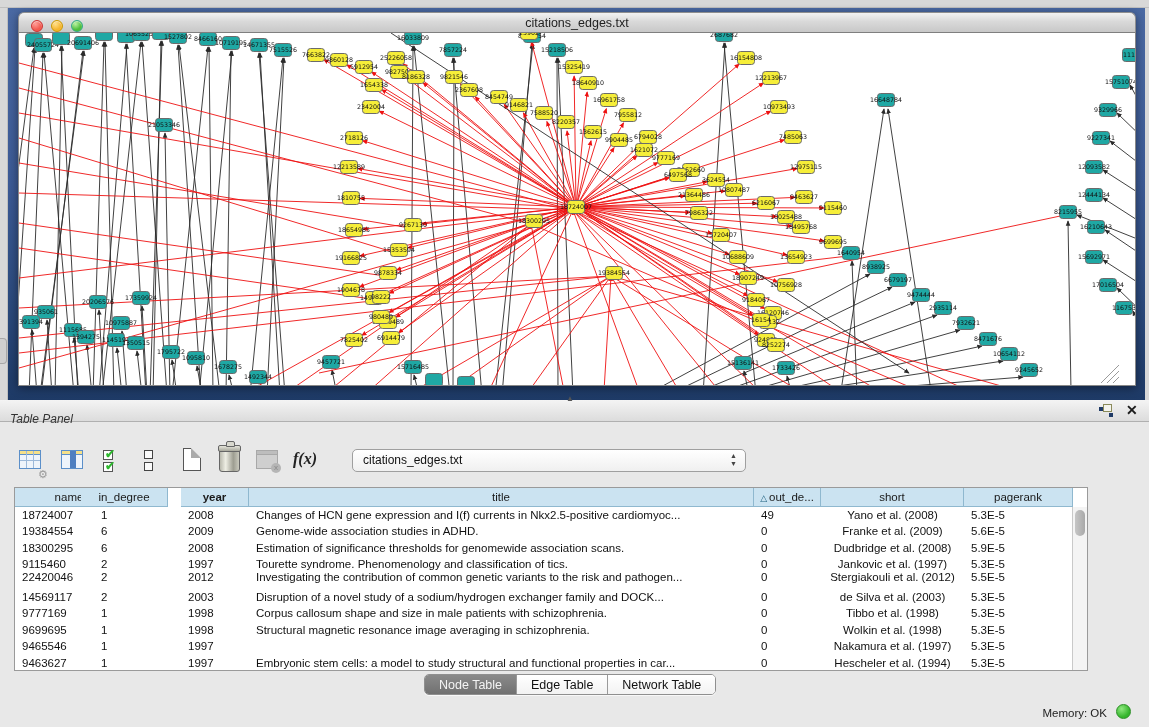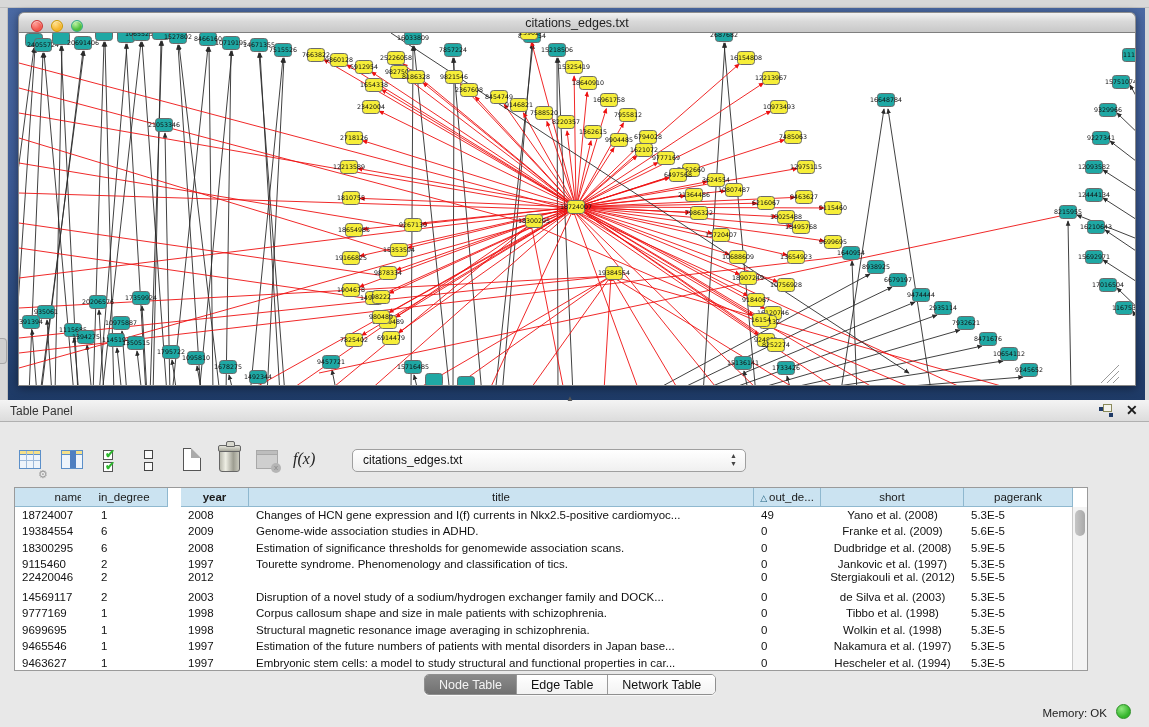--- a/index.html
+++ b/index.html
@@ -28,21 +28,21 @@
   #tl-min   { left:32px;  background:radial-gradient(circle at 35% 30%, #ffe08a,#f5b52e 60%); border:1px solid #c90; }
   #tl-zoom  { left:52px;  background:radial-gradient(circle at 35% 30%, #b9f0a0,#4ebf3c 60%); border:1px solid #3a8; }
   #net-title { left:0; right:0; top:3px; text-align:center; font-size:12.5px; color:#222; }
   #net-canvas { left:0; top:21px; width:1118px; height:353px; background:#ffffff; border:1px solid #888; border-top:none; overflow:hidden; }
   #net-canvas svg { display:block; }
 
   
   #table-panel { left:0; top:400px; width:1149px; height:327px; background:#e8e8e8; }
   #panel-header { left:0; top:0; width:1149px; height:22px;
     background:linear-gradient(180deg,#f4f4f4,#dcdcdc); border-bottom:1px solid #b0b0b0; }
-  #panel-title { left:10px; top:4px; font-size:12px; color:#333; }
+  #panel-title { left:10px; top:12px; font-size:12px; color:#333;font-style:italic; }
   #divider-handle { left:566px; top:-6px; font-size:8px; color:#555; }
   #float-icon { left:1099px; top:4px; width:14px; height:14px; }
   #float-icon .sq1 { position:absolute; left:4px; top:0; width:9px; height:8px; border:1.5px solid #8a8a5a; background:#f4f4ee; }
   #float-icon .sq2 { position:absolute; left:0; top:3px; width:4px; height:4px; background:#1f3a66; }
   #float-icon .sq3 { position:absolute; left:10px; top:9px; width:4px; height:4px; background:#1f3a66; }
   #close-icon { left:1126px; top:2px; font-size:14px; font-weight:bold; color:#1a1a1a; }
 
   
   #toolbar { left:0; top:22px; width:1149px; height:64px; }
   .tbtn { top:24px; width:30px; height:30px; }
@@ -58,21 +58,21 @@
   .sq { position:absolute; width:9px; height:9px; border:1.5px solid #444; background:#fafafa; }
   .page-ico { position:absolute; left:5px; top:2px; width:18px; height:23px; background:#fff; border:1.5px solid #555; }
   .page-ico:after { content:""; position:absolute; right:-1px; top:-1px; border:5px solid; border-color:#e8e8e8 #e8e8e8 #aaa #aaa; }
   .trash-ico { position:absolute; left:4px; top:2px; width:21px; height:24px;
     background:linear-gradient(90deg,#b9b9ad,#eeeee4 30%,#9d9d91 70%,#c9c9bd); border:1px solid #666; border-radius:2px 2px 3px 3px; }
   .trash-ico:before { content:""; position:absolute; left:-2px; top:-4px; right:-2px; height:5px; background:linear-gradient(180deg,#e5e5db,#a8a89c); border:1px solid #666; border-radius:2px; }
   .trash-ico:after { content:""; position:absolute; left:6px; top:-8px; width:7px; height:4px; background:#d9d9cf; border:1px solid #666; border-radius:2px 2px 0 0; }
   .grid-dis { position:absolute; left:3px; top:4px; width:22px; height:19px; background:#cfcfcf; border:1.6px solid #a8a8a8; }
   .grid-dis .hdr { position:absolute; left:0; top:0; right:0; height:4px; background:#bdbdbd; border-bottom:1px solid #a8a8a8; }
   .grid-dis .x { position:absolute; right:-4px; bottom:-5px; width:10px; height:10px; border-radius:50%; background:#b5b5b5; color:#888; font-size:8px; line-height:10px; text-align:center; }
-  .fx-ico { font-family:"Liberation Serif", serif; font-style:italic; font-weight:normal; font-size:16px; color:#222; }
+  .fx-ico { font-family:"Liberation Serif", serif; font-style:italic; font-weight:bold; font-size:16px; color:#222; }
   #table-combo { left:286px; top:27px; width:394px; height:23px; background:linear-gradient(180deg,#ffffff,#f0f0f0);
     border:1px solid #9f9f9f; border-radius:5px; font-size:12px; color:#111; line-height:21px; padding-left:10px; }
   #combo-arrows { position:absolute; right:8px; top:2px; font-size:7px; color:#444; line-height:8px; text-align:center; }
 
   
   #data-table { left:14px; top:87px; width:1074px; height:184px; background:#fff; border:1px solid #9a9a9a; }
   .th { position:absolute; top:0; height:19px; background:#cbe3f1; border-right:1px solid #8fb8cf; border-bottom:1px solid #8fb8cf;
         font-size:11.5px; color:#1a1a1a; text-align:center; line-height:19px; overflow:hidden; white-space:nowrap; }
   .tr { position:absolute; left:0; width:1058px; height:16.4px; }
   .td { position:absolute; top:0; height:16.4px; font-size:11.5px; color:#111; line-height:16.4px;
@@ -665,20 +665,21 @@
           <div class="td" style="left: 166px; width: 68px;">1997</div>
           <div class="td" style="left: 234px; width: 505px;">Tourette syndrome. Phenomenology and classification of tics.</div>
           <div class="td" style="left: 739px; width: 67px;">0</div>
           <div class="td center" style="left: 806px; width: 143px;">Jankovic et al. (1997)</div>
           <div class="td" style="left: 949px; width: 109px;">5.3E-5</div>
         </div>
         <div class="tr" style="top: 81px;">
           <div class="td" style="left: 0px; width: 79px;">22420046</div>
           <div class="td" style="left: 79px; width: 87px;">2</div>
           <div class="td" style="left: 166px; width: 68px;">2012</div>
+          <div class="td" style="left: 234px; width: 505px;">Investigating the contribution of common genetic variants to the risk and pathogen...</div>
           <div class="td" style="left: 739px; width: 67px;">0</div>
           <div class="td center" style="left: 806px; width: 143px;">Stergiakouli et al. (2012)</div>
           <div class="td" style="left: 949px; width: 109px;">5.5E-5</div>
         </div>
         <div class="tr" style="top: 101px;">
           <div class="td" style="left: 0px; width: 79px;">14569117</div>
           <div class="td" style="left: 79px; width: 87px;">2</div>
           <div class="td" style="left: 166px; width: 68px;">2003</div>
           <div class="td" style="left: 234px; width: 505px;">Disruption of a novel study of a sodium/hydrogen exchanger family and DOCK...</div>
           <div class="td" style="left: 739px; width: 67px;">0</div>
@@ -700,21 +701,20 @@
           <div class="td" style="left: 166px; width: 68px;">1998</div>
           <div class="td" style="left: 234px; width: 505px;">Structural magnetic resonance image averaging in schizophrenia.</div>
           <div class="td" style="left: 739px; width: 67px;">0</div>
           <div class="td center" style="left: 806px; width: 143px;">Wolkin et al. (1998)</div>
           <div class="td" style="left: 949px; width: 109px;">5.3E-5</div>
         </div>
         <div class="tr" style="top: 150.2px;">
           <div class="td" style="left: 0px; width: 79px;">9465546</div>
           <div class="td" style="left: 79px; width: 87px;">1</div>
           <div class="td" style="left: 166px; width: 68px;">1997</div>
-          <div class="td" style="left: 234px; width: 505px;">Estimation of the future numbers of patients with mental disorders in Japan base...</div>
           <div class="td" style="left: 739px; width: 67px;">0</div>
           <div class="td center" style="left: 806px; width: 143px;">Nakamura et al. (1997)</div>
           <div class="td" style="left: 949px; width: 109px;">5.3E-5</div>
         </div>
         <div class="tr" style="top: 166.6px;">
           <div class="td" style="left: 0px; width: 79px;">9463627</div>
           <div class="td" style="left: 79px; width: 87px;">1</div>
           <div class="td" style="left: 166px; width: 68px;">1997</div>
           <div class="td" style="left: 234px; width: 505px;">Embryonic stem cells: a model to study structural and functional properties in car...</div>
           <div class="td" style="left: 739px; width: 67px;">0</div>

